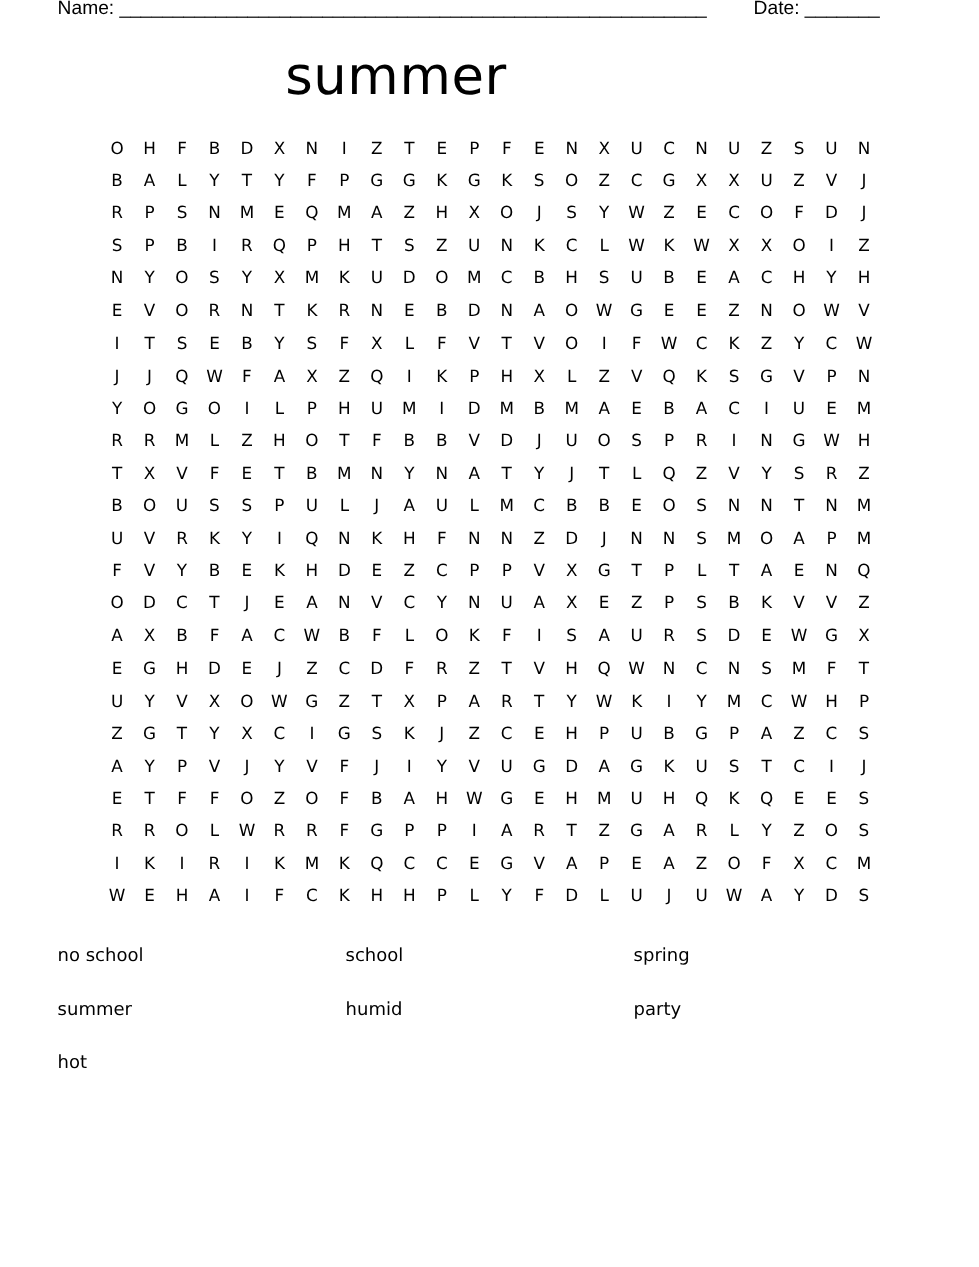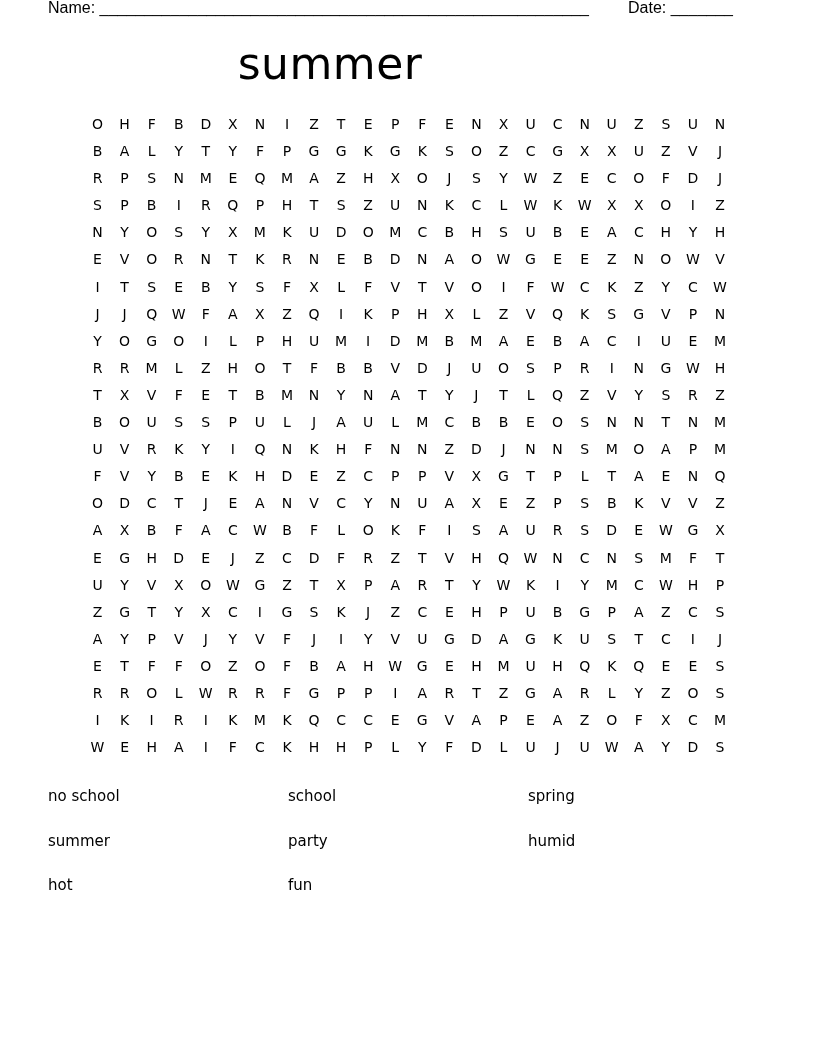--- a/index.html
+++ b/index.html
@@ -710,17 +710,16 @@
       <span class="grid-cell">D</span>
       <span class="grid-cell">S</span>
     </div>
   </div>
 
 <div class="word-list" id="word-list">
     <div class="word-item">no school</div>
     <div class="word-item">school</div>
     <div class="word-item">spring</div>
     <div class="word-item">summer</div>
+    <div class="word-item">humid</div>
     <div class="word-item">party</div>
-    <div class="word-item">humid</div>
     <div class="word-item">hot</div>
-    <div class="word-item">fun</div>
   </div>
 
 </body></html>

